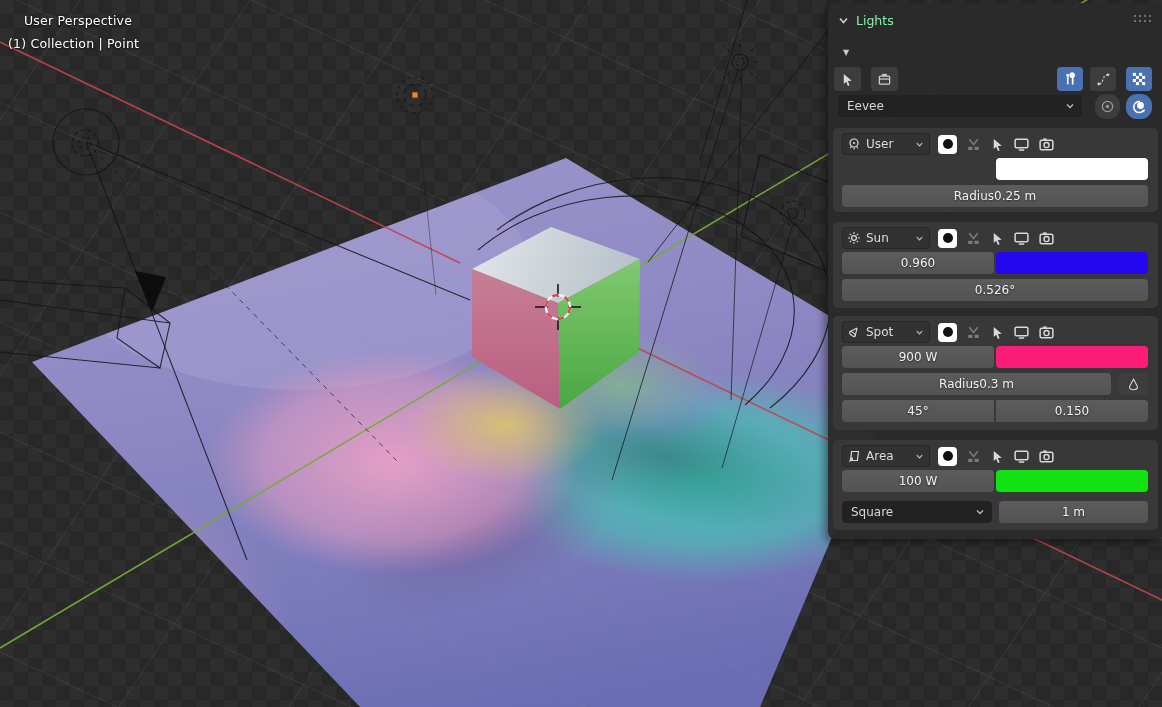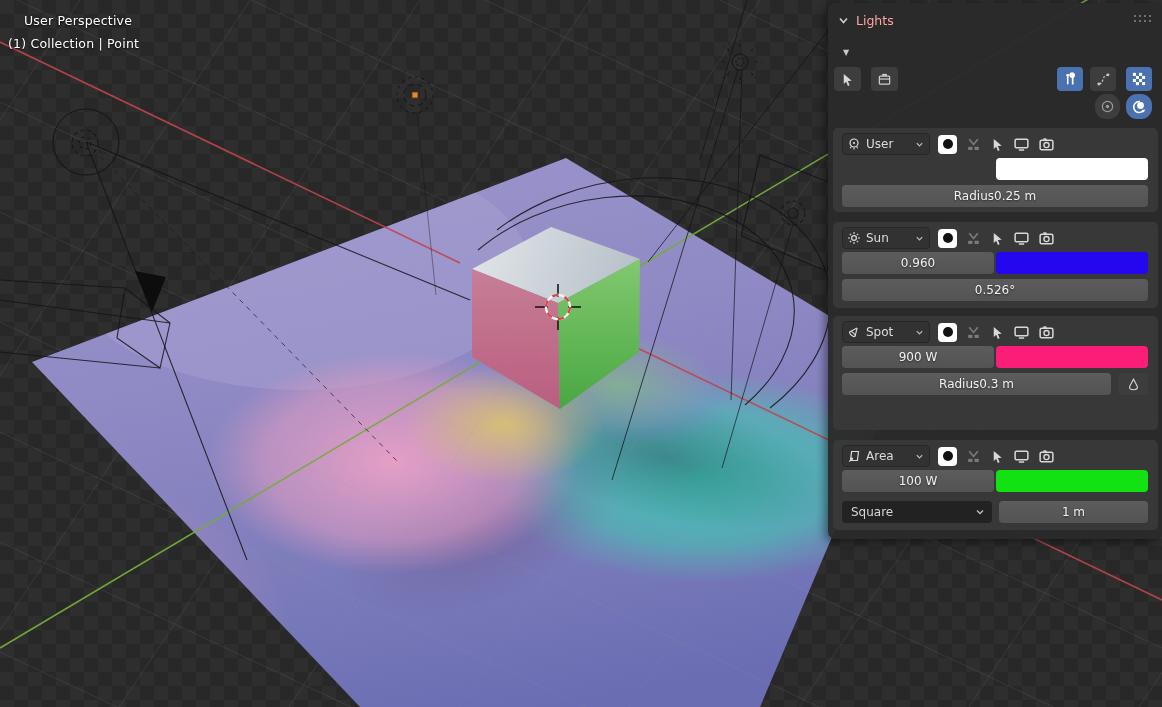--- a/index.html
+++ b/index.html
@@ -10,21 +10,21 @@
   #viewport{position:absolute;left:0;top:0;width:1162px;height:707px;}
   .vp-label{position:absolute;color:#ffffff;font-size:12.5px;
             text-shadow:0 1px 2px rgba(0,0,0,.85);letter-spacing:.2px;z-index:5;}
   #view-label{left:24px;top:13px;}
   #breadcrumb{left:8px;top:36px;}
   
   #panel{position:absolute;left:828px;top:3px;width:334px;height:536px;
          background:rgba(42,42,42,.97);border-radius:7px 5px 5px 7px;
          box-shadow:-3px 3px 10px rgba(0,0,0,.45);z-index:10;font-size:12px;color:#d9d9d9;}
   #panel-header{position:absolute;left:10px;top:6px;height:22px;display:flex;align-items:center;gap:7px;}
-  #panel-title{color:#fca5a5;font-size:12.5px;}
+  #panel-title{color:#86efac;font-size:12.5px;}
   #drag-dots{position:absolute;right:8px;top:12px;display:grid;
              grid-template-columns:repeat(4,5px);grid-template-rows:repeat(2,5px);}
   #drag-dots i{width:2px;height:2px;border-radius:50%;background:#8a8a8a;display:block;}
   #filter-tri{position:absolute;left:15px;top:45px;font-size:8px;color:#c9c9c9;}
   .btn{position:absolute;background:#3d3d3d;border-radius:4px;display:flex;
        align-items:center;justify-content:center;}
   .btn.blue{background:#4a72b0;}
   .btn.round{border-radius:11px;}
   .dd{position:absolute;background:#222222;border-radius:4px;display:flex;
       align-items:center;color:#d6d6d6;}
@@ -304,20 +304,28 @@
       <rect x="4.5" y="4.5" width="3.5" height="3.5"></rect>
           <rect x="11.5" y="4.5" width="3.5" height="3.5"></rect>
       <rect x="1" y="8" width="3.5" height="3.5"></rect>
           <rect x="8" y="8" width="3.5" height="3.5"></rect>
       <rect x="4.5" y="11.5" width="3.5" height="3.5"></rect>
           <rect x="11.5" y="11.5" width="3.5" height="3.5"></rect>
         </g>
       </svg>
   </div>
 
+  <div class="dd" style="left:10px;top:92px;width:244px;height:22px">
+    <span class="txt">Eevee</span>
+    <span class="chev">
+      <svg width="10" height="10" viewBox="0 0 10 10">
+          <polyline points="2,3.5 5,6.5 8,3.5" fill="none" stroke="#bbb" stroke-width="1.4"></polyline>
+        </svg>
+      </span>
+  </div>
   <div class="btn round" style="left:267px;top:91px;width:25px;height:25px">
     <svg width="15" height="15" viewBox="0 0 16 16">
       <circle cx="8" cy="8" r="5.5" fill="none" stroke="#9a9a9a" stroke-width="1.3"></circle>
         <circle cx="8" cy="8" r="1.8" fill="#9a9a9a"></circle>
       </svg>
   </div>
   <div class="btn blue round" style="left:298px;top:91px;width:26px;height:25px">
     <svg width="16" height="16" viewBox="0 0 16 16">
       <circle cx="9.5" cy="6.5" r="3.4" fill="#fff"></circle>
       <path d="M12.5 11.5 A5.5 5.5 0 1 1 9 2.6" fill="none" stroke="#fff" stroke-width="1.5"></path>
@@ -492,20 +500,22 @@
     <div class="slider lr" style="top:57px;left:9px;right:47px">
       <span>Radius</span>
       <span>0.3 m</span>
     </div>
     <div class="btn" style="top:57px;right:10px;width:30px;height:22px">
       <svg width="15" height="15" viewBox="0 0 16 16">
         <path d="M8 2.5 C6 6.5 3.8 9 3.8 11 A4.2 2.6 0 0 0 12.2 11 C12.2 9 10 6.5 8 2.5 Z" fill="none" stroke="#d8d8d8" stroke-width="1.2"></path>
         </svg>
     </div>
     <div class="split" style="top:84px;left:9px;right:10px">
+      <div>45°</div>
+      <div>0.150</div>
     </div>
   </div>
 
   <div class="card" style="top:437px;height:90px">
     <div class="lrow" style="top:5px">
       <div class="type-dd">
         <span class="licon">
           <svg width="14" height="14" viewBox="0 0 14 14">
               <polygon points="4.6,2.5 11.5,2.5 10.4,11.5 3.5,11.5" fill="none" stroke="#dcdcdc" stroke-width="1.2"></polygon>
               <circle cx="4.9" cy="9.8" r="1.2" fill="#dcdcdc"></circle>

